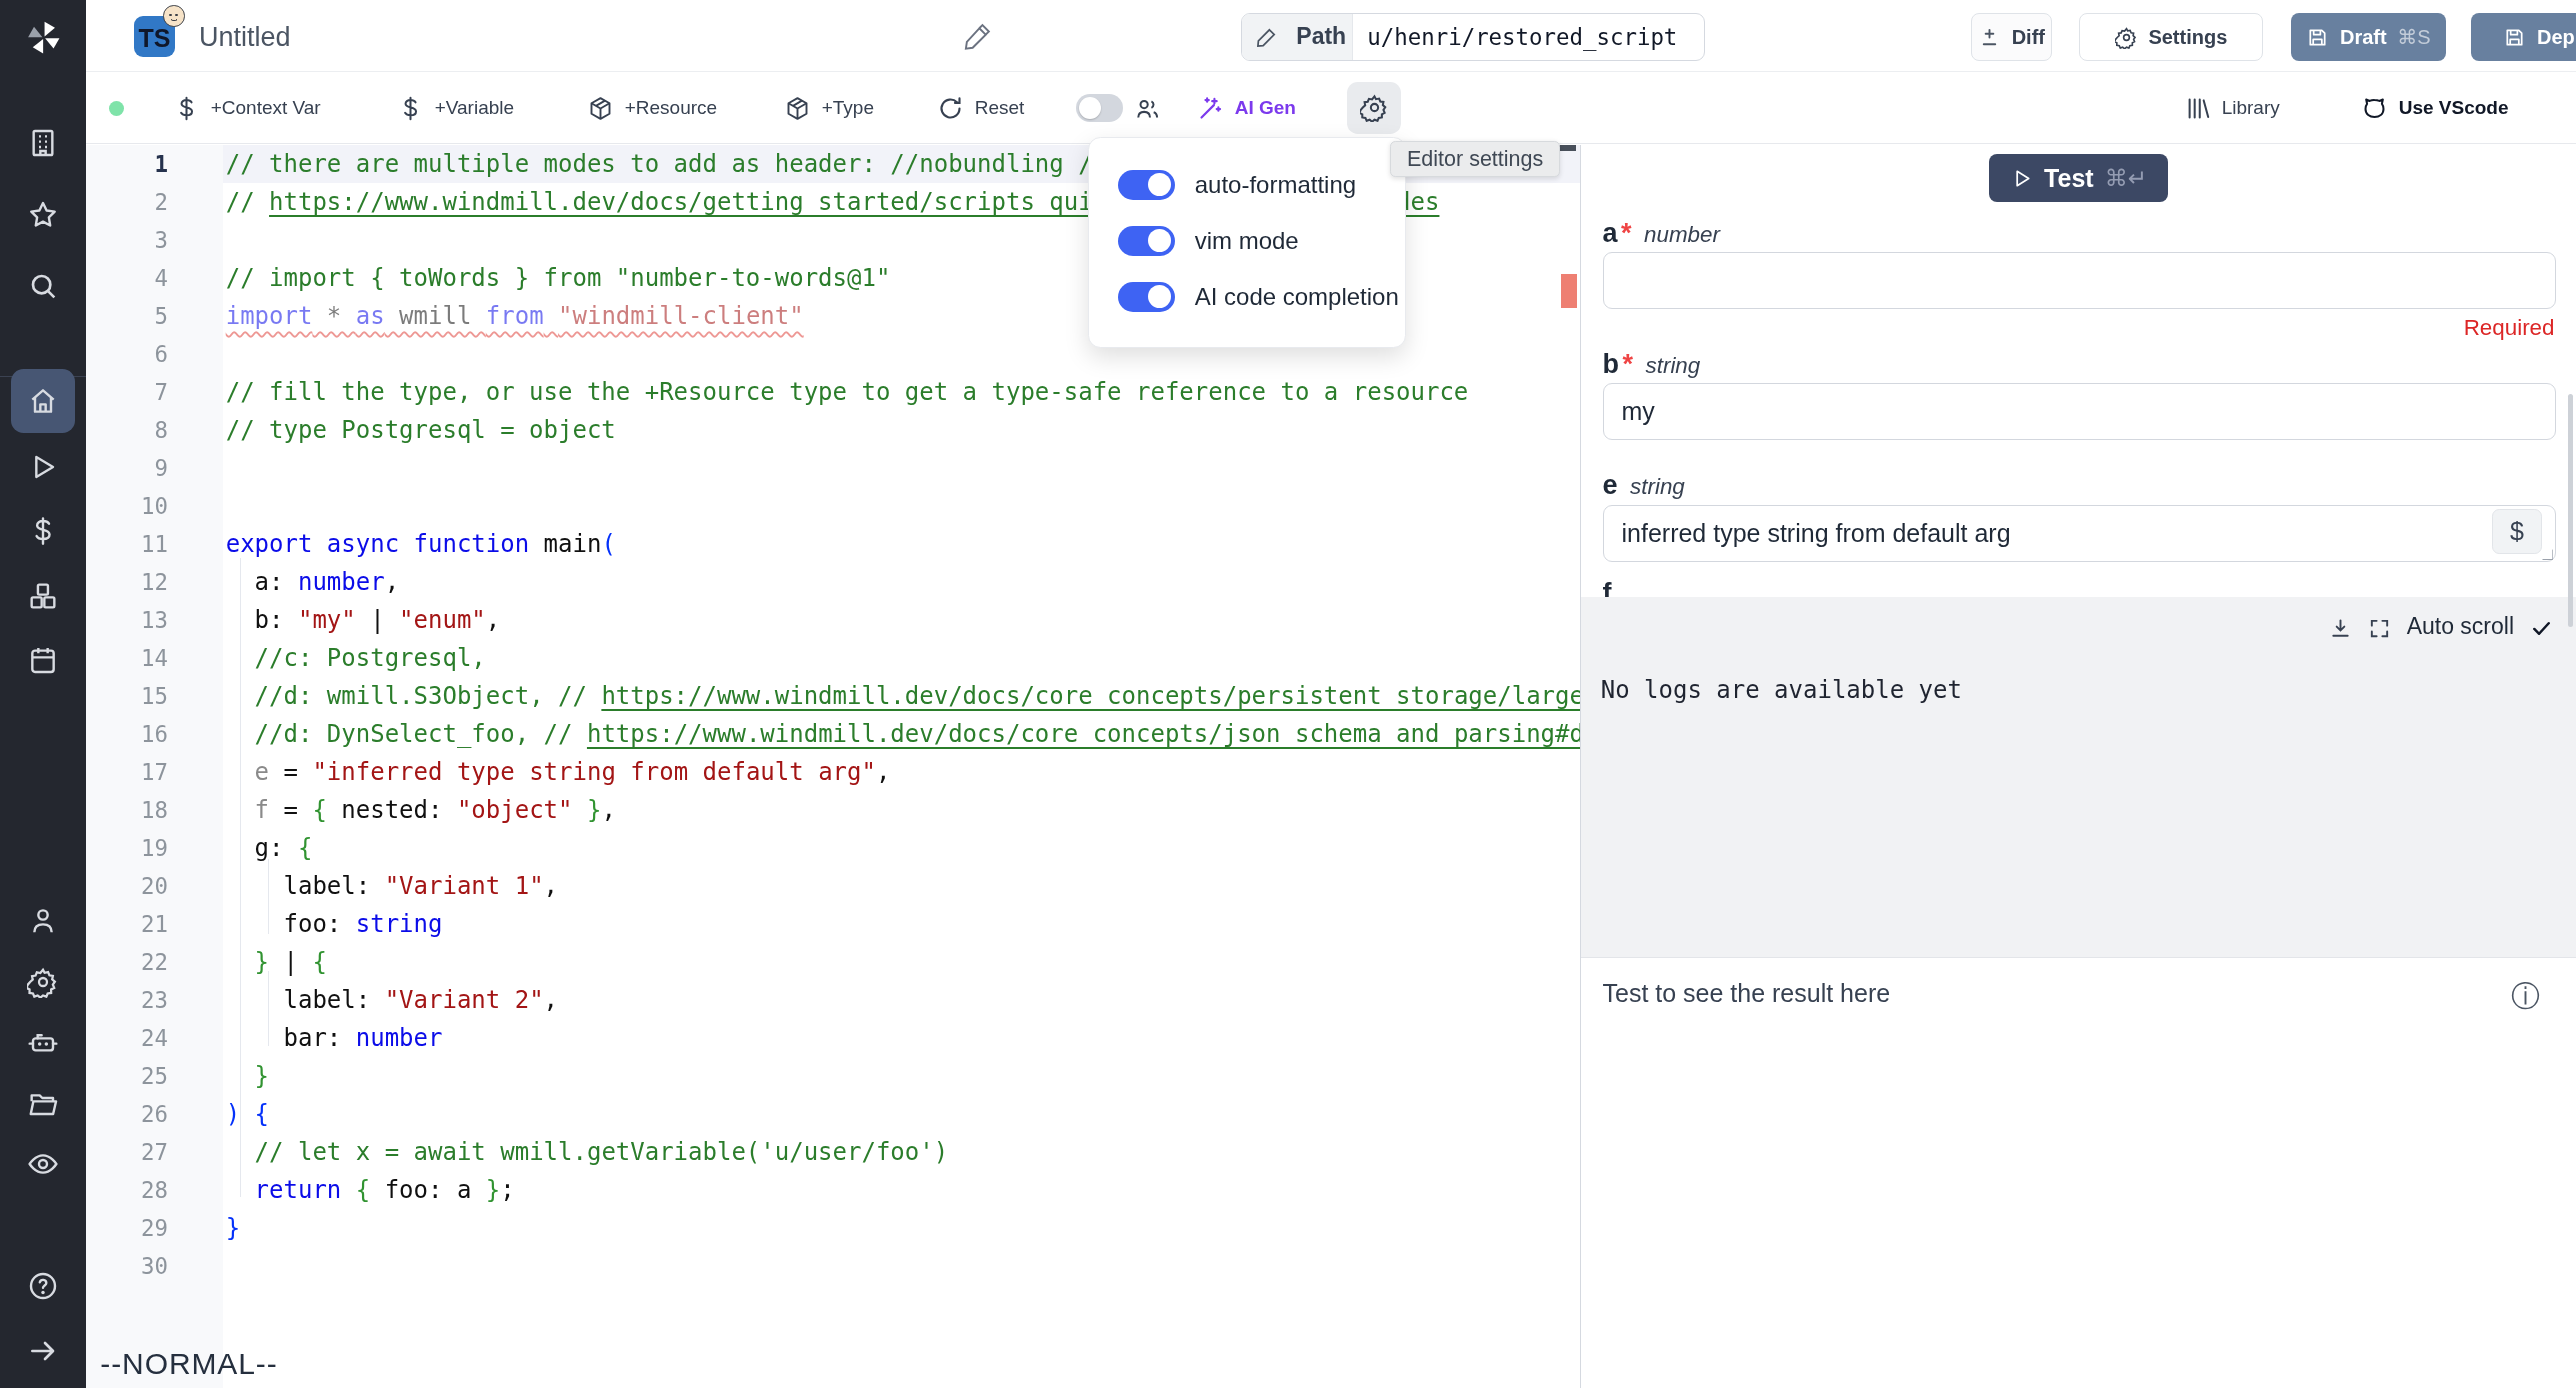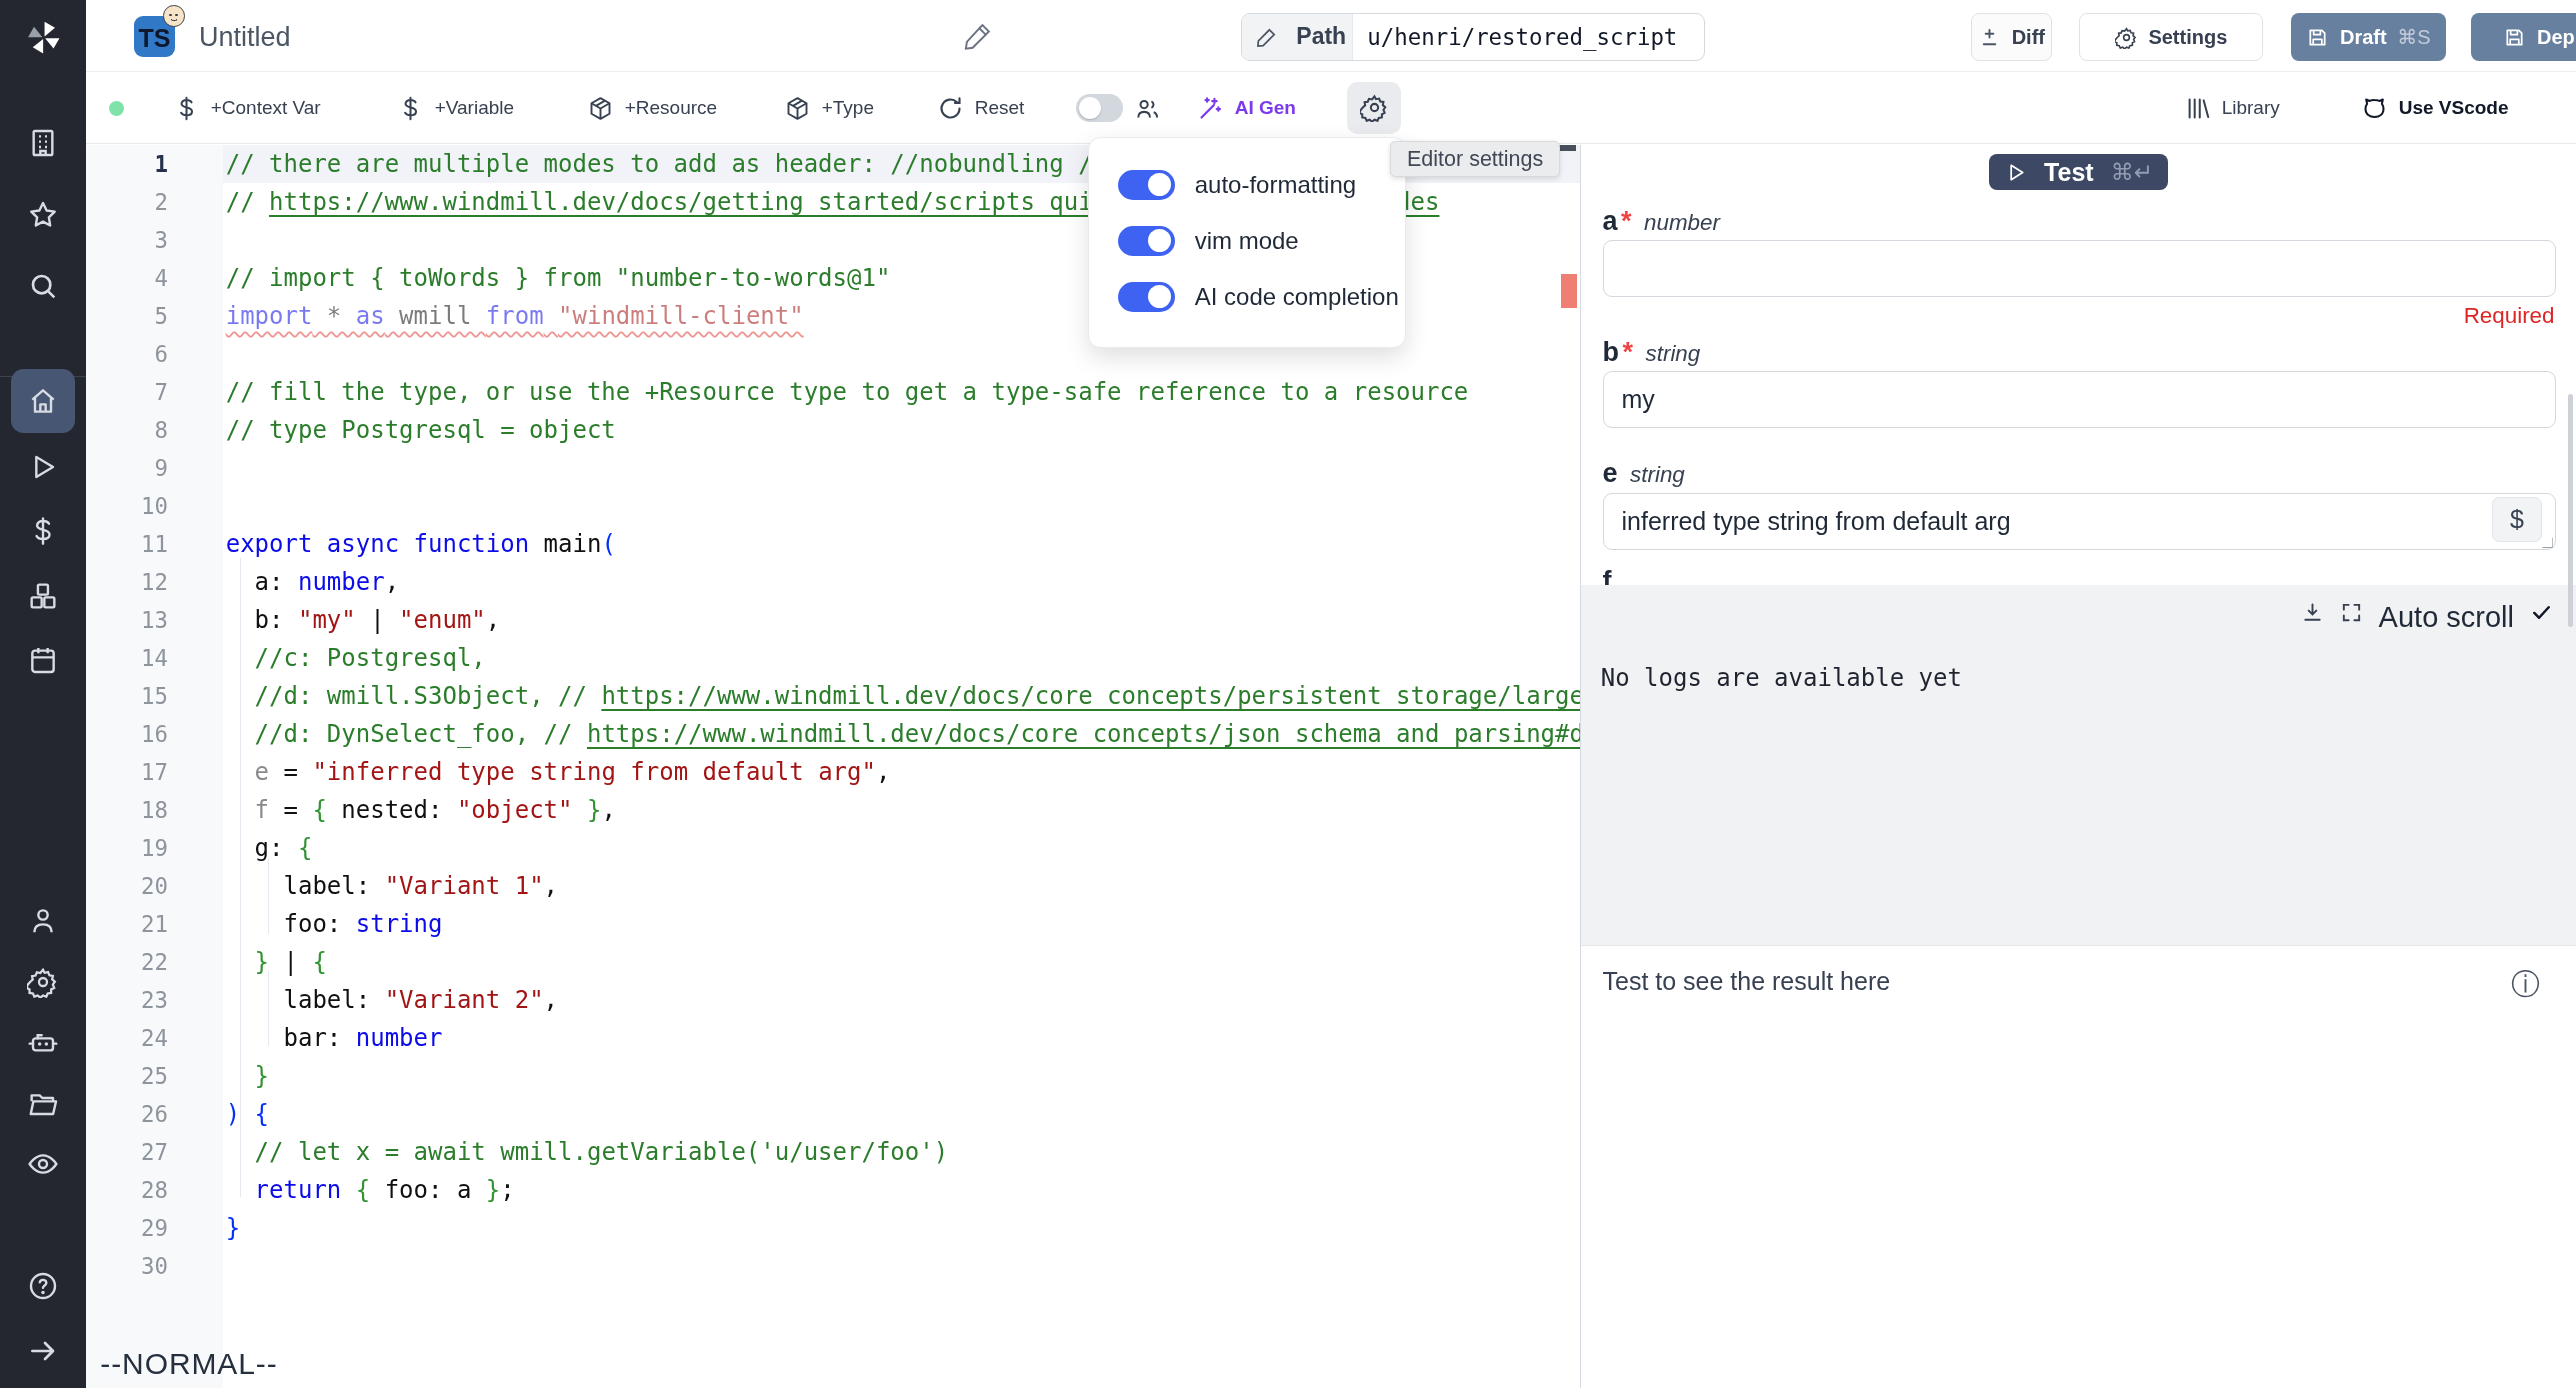--- a/index.html
+++ b/index.html
@@ -81,22 +81,22 @@
   #ig1 { left:154px; top:413px; height:639px; }
   #ig2a { left:182px; top:714px; height:75px; }
   #ig2b { left:182px; top:826px; height:75px; }
   .scroll-top-mark { position:absolute; right:3.6px; top:0; width:23px; height:6.3px; background:#49505b; }
   .err-mark { position:absolute; left:1475px; top:129px; width:16px; height:34px; background:#ee7f72; }
   .vim-bar { position:absolute; left:14.3px; bottom:7.2px; font-size:30px; color:#252f3e; letter-spacing:0.9px; }
 
   
   .panel { position:absolute; left:1580px; top:145px; width:996px; height:1243px; background:#fff;
            border-left:0.9px solid #d5d9e0; z-index:1; }
-  .test-btn { margin:9px auto 16px; width:179px; height:36px; border-radius:8px; background:#3c4864;
-              color:#fff; display:flex; align-items:center; justify-content:center; gap:17px;
+  .test-btn { margin:9px auto 16px; width:179px; height:48px; border-radius:8px; background:#3c4864;
+              color:#fff; display:flex; align-items:center; justify-content:center; gap:11px;
               font-size:25px; font-weight:700; border:none; }
   .test-btn .kbd { color:#949cb2; font-weight:500; font-size:23px; }
   .flabel { display:flex; align-items:baseline; gap:12.5px; margin:12.5px 21.5px 0; height:29px; }
   .fname { font-size:27px; font-weight:800; color:#1f2937; }
   .freq { color:#ef4444; font-size:27px; font-weight:800; margin-left:-9px; }
   .ftype { font-size:22.4px; font-style:italic; color:#374151; }
   .finput { display:block; margin:5.4px 21.5px 0; width:953px; height:57px; border:0.9px solid #d3d7de;
             border-radius:9px; font-size:25px; color:#1f2937; padding:0 18px;
             font-family:"Liberation Sans", sans-serif; background:#fff; outline:none; }
   .ferror { height:27px; margin:0 21.5px; text-align:right; color:#dc2626; font-size:22.4px; padding-top:5.4px; }
@@ -108,22 +108,22 @@
               justify-content:center; font-size:25px; color:#374151; }
   .resize-corner { position:absolute; right:1.8px; bottom:1.8px; width:10.7px; height:10.7px;
                    border-right:1.8px solid #9aa1ab; border-bottom:1.8px solid #9aa1ab;
                    transform:rotate(0deg); clip-path:polygon(100% 0,100% 100%,0 100%); }
   .f-partial { height:19px; overflow:hidden; margin:16px 21.5px 0; font-size:27px; font-weight:800; color:#1f2937; }
   .tabs { height:48px; border-bottom:0.9px solid #e3e5e9; display:flex; align-items:center; position:relative; }
   .tab { font-size:23px; padding:0 30px; color:#374151; height:100%; display:flex; align-items:center; }
   .tab.active { color:#111827; font-weight:600; }
   .tab-underline { position:absolute; left:0; bottom:-0.9px; width:195px; height:3.6px; background:#3f4757; }
   .logs { position:relative; height:360px; background:#f1f2f4; }
-  .logs-tools { position:absolute; top:16px; right:23px; display:flex; align-items:flex-start; gap:16px;
-                color:#1f2937; font-size:29px; }
+  .logs-tools { position:absolute; top:16px; right:23px; display:flex; align-items:flex-end; gap:16px;
+                color:#1f2937; font-size:23px; }
   .logs-tools svg { width:23px; height:23px; }
   .nologs { position:absolute; left:19.7px; top:79px; font-family:"DejaVu Sans Mono", monospace;
             font-size:24px; color:#1f2430; }
   .result { position:relative; border-top:0.9px solid #e3e5e9; height:383px; background:#fff; }
   .result-text { position:absolute; left:21.5px; top:21.5px; font-size:25px; color:#374151; }
   .info-glyph { position:absolute; right:36px; top:19.7px; font-size:29px; color:#4b5563; }
   .panel-scroll { position:absolute; right:2.7px; top:249px; width:5.4px; height:233px; border-radius:2.7px; background:#cdd1d7; }
 
   
   .popup { position:absolute; left:1088px; top:137px; width:318px; height:211px; background:#fff;

